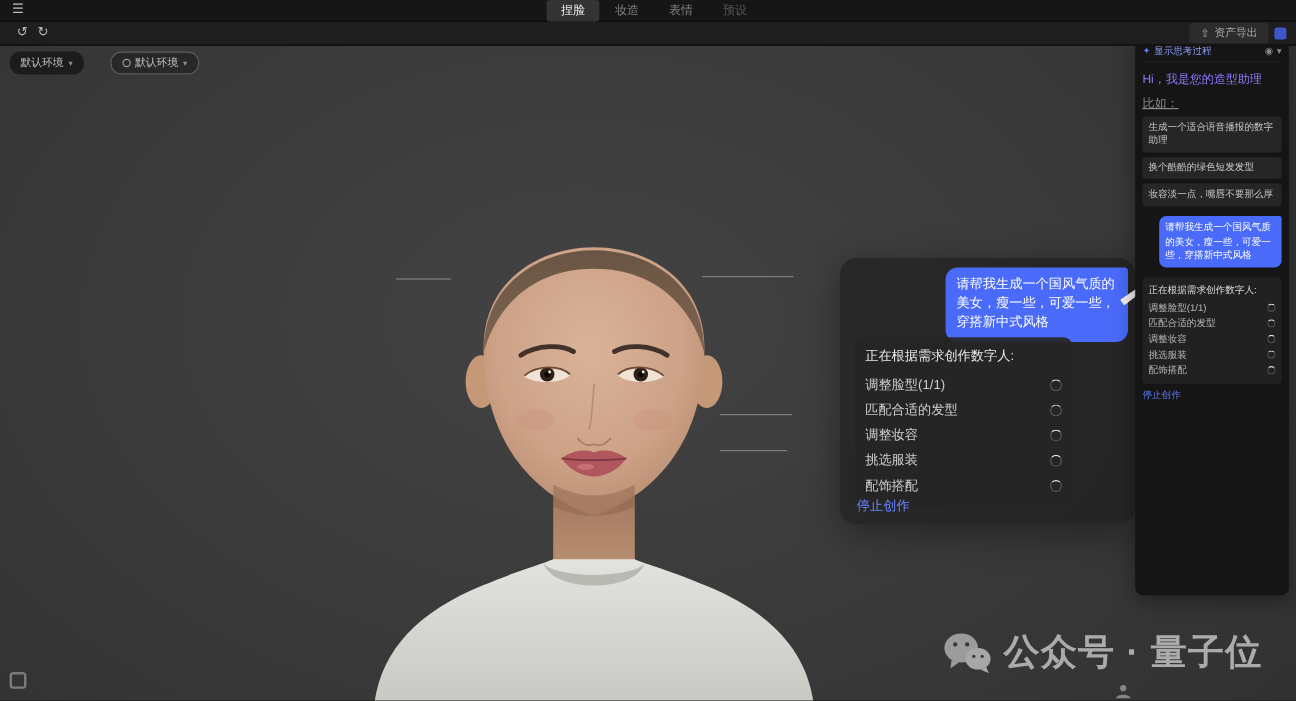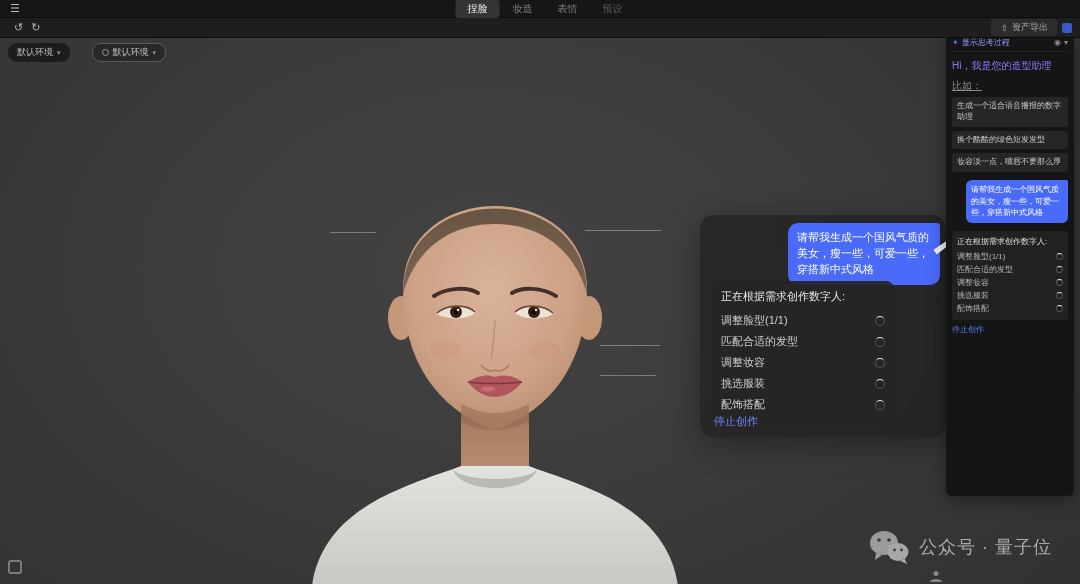--- a/index.html
+++ b/index.html
@@ -65,21 +65,21 @@
   .examples-label { color:#8a8a8a; font-size:10px; margin-top:6px;text-decoration:underline; }
   .suggestion { background:#262626; border-radius:3px; color:#c7c7c7; font-size:8px; line-height:1.35; padding:4px 5px; margin-top:4px; cursor:pointer; }
   .user-bubble { margin-top:8px; margin-left:14px; background:#4a6bfa; color:#fff; font-size:8px; line-height:1.45; padding:4px 5px; border-radius:6px; border-top-right-radius:2px; }
   .task-box { margin-top:8px; background:#212121; border-radius:4px; padding:5px; }
   .task-title-sm { color:#dedede; font-size:8px; margin-bottom:3px; white-space:nowrap; }
   .task-row-sm { display:flex; justify-content:space-between; align-items:center; height:13px; color:#b5b5b5; font-size:8px; }
   .stop-sm { color:#5b7cfa; font-size:8px; margin-top:4px; cursor:pointer; }
 
   
   .watermark { position:absolute; right:28px; bottom:20px; display:flex; align-items:center; gap:10px; z-index:15; opacity:0.8; }
-  .watermark-text { color:#c9c9c9; font-size:18px; font-weight:normal; letter-spacing:1px;text-align:right; }
+  .watermark-text { color:#c9c9c9; font-size:30px; font-weight:bold; letter-spacing:1px;text-align:right; }
 
   .fs-btn { position:absolute; left:8px; bottom:10px; width:14px; height:14px; border:2px solid #9a9a9a; border-radius:3px; opacity:0.7; cursor:pointer; z-index:5; }
   .person-btn { position:absolute; left:928px; bottom:2px; width:16px; height:12px; z-index:5; cursor:pointer; opacity:0.8; }
 </style>
 </head>
 <body>
 
 <div class="app">
 
   <div class="topbar">

